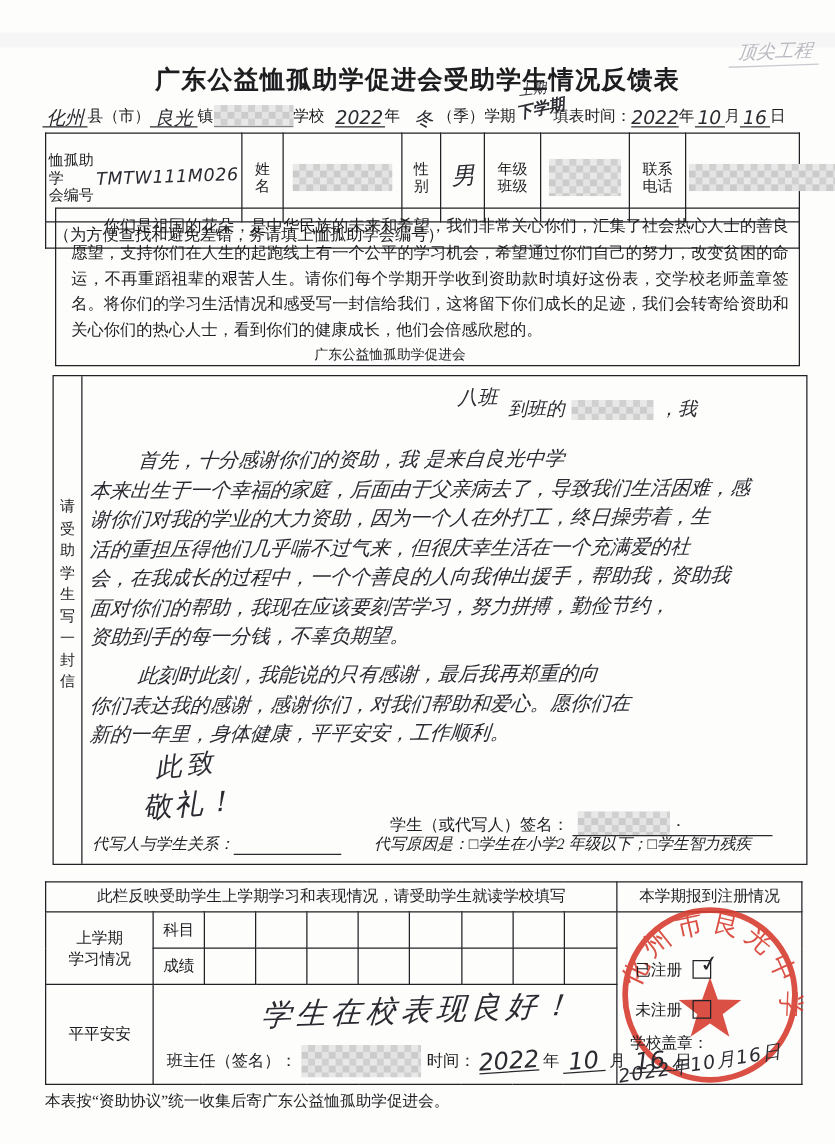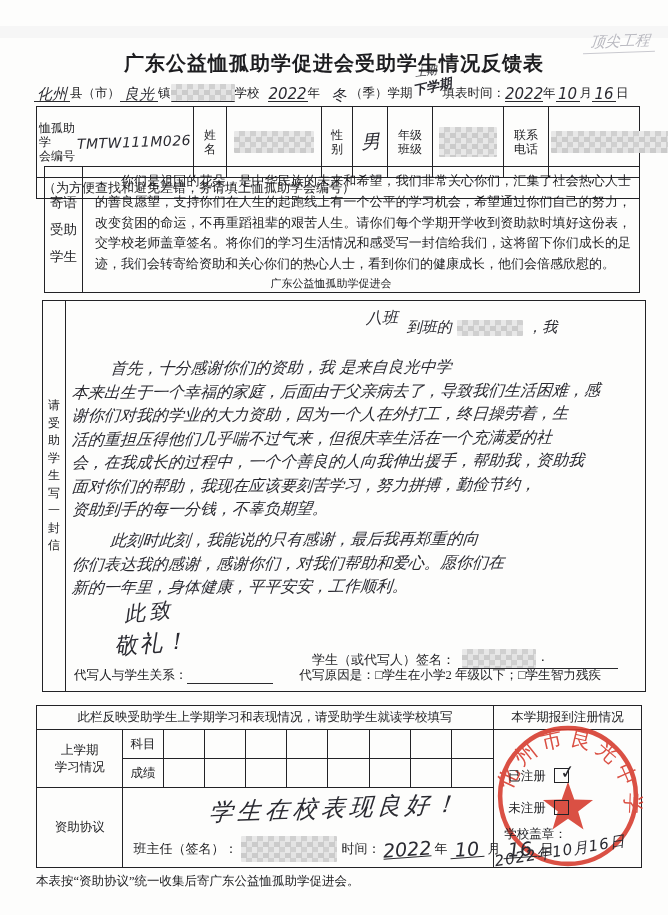--- a/index.html
+++ b/index.html
@@ -63,21 +63,21 @@
   .salut-frag .sup{position:relative;top:-9px;font-size:16px;margin-right:4px;}
   .letter-para{position:absolute;left:6px;right:4px;font-size:16px;line-height:23.5px;}
   .letter-para .hwline{transform:skewX(-5deg) rotate(-.3deg);transform-origin:left;white-space:nowrap;}
   .indent{text-indent:2.4em;}
   .p1{top:56px;}
   .p2{top:228px;}
   .closing1{position:absolute;left:58px;top:297px;font-size:21px;transform:rotate(-6deg);letter-spacing:4px;}
   .closing2{position:absolute;left:48px;top:327px;font-size:23px;transform:rotate(-5deg);letter-spacing:2px;}
   .sign-row{position:absolute;left:246px;top:347px;font-size:13px;white-space:nowrap;}
   .sign-line{display:inline-block;border-bottom:1.2px solid #2a2a2e;min-width:160px;height:20px;vertical-align:bottom;}
-  .proxy-row{position:absolute;left:8px;right:6px;bottom:7px;font-size:12.6px;display:flex;white-space:nowrap;}
+  .proxy-row{position:absolute;left:8px;right:6px;bottom:7px;font-size:12.6px;display:flex;white-space:nowrap;font-style:italic;}
   .proxy-uline{display:inline-block;width:86px;border-bottom:1.2px solid #2a2a2e;margin-right:26px;}
   .proxy-opt{margin-left:0;}
 
   
   .school-table{position:absolute;top:705px;left:36px;width:606px;table-layout:fixed;}
   .school-table td{border:1.5px solid #222226;font-size:12.5px;text-align:center;
         vertical-align:middle;white-space:pre-line;padding:0;}
   .sch-head-left{font-size:13px;height:23px;}
   .sch-head-right{font-size:12.3px;}
   .comment-cell{position:relative;height:78px;}
@@ -157,25 +157,20 @@
 电话</td>
       <td><span class="blur" style="width:118px;height:22px"></span></td>
     </tr>
     <tr class="note-row" style="height:21px">
       <td colspan="9">（为方便查找和避免差错，务请填上恤孤助学会编号）</td>
     </tr>
   </tbody>
     </table>
 
   <div class="msg-box">
-    <div class="msg-side">
-      <span>寄语</span>
-      <span>受助</span>
-      <span>学生</span>
-    </div>
     <div class="msg-body">
       <p class="msg-text">你们是祖国的花朵，是中华民族的未来和希望，我们非常关心你们，汇集了社会热心人士的善良愿望，支持你们在人生的起跑线上有一个公平的学习机会，希望通过你们自己的努力，改变贫困的命运，不再重蹈祖辈的艰苦人生。请你们每个学期开学收到资助款时填好这份表，交学校老师盖章签名。将你们的学习生活情况和感受写一封信给我们，这将留下你们成长的足迹，我们会转寄给资助和关心你们的热心人士，看到你们的健康成长，他们会倍感欣慰的。</p>
       <div class="msg-sign">广东公益恤孤助学促进会</div>
     </div>
   </div>
 
   <div class="letter-box">
     <div class="letter-side">
       <span>请</span>
       <span>受</span>
@@ -288,21 +283,21 @@
       <td></td>
           <td></td>
       <td></td>
           <td></td>
       <td></td>
           <td></td>
       <td></td>
           <td></td>
     </tr>
     <tr>
-      <td>资助协议</td>
+      <td>平平安安</td>
       <td colspan="9" class="comment-cell">
         <div class="teacher-comment hw">学生在校表现良好！</div>
         <div class="ht-row">
           <span>班主任（签名）：</span>
           <span class="blur ht-blur"></span>
           <span>时间：</span>
           <span class="hw date-u" style="width:48px">2022</span>
           <span>年</span>
           <span class="hw date-u" style="width:34px">10</span>
           <span>月</span>

